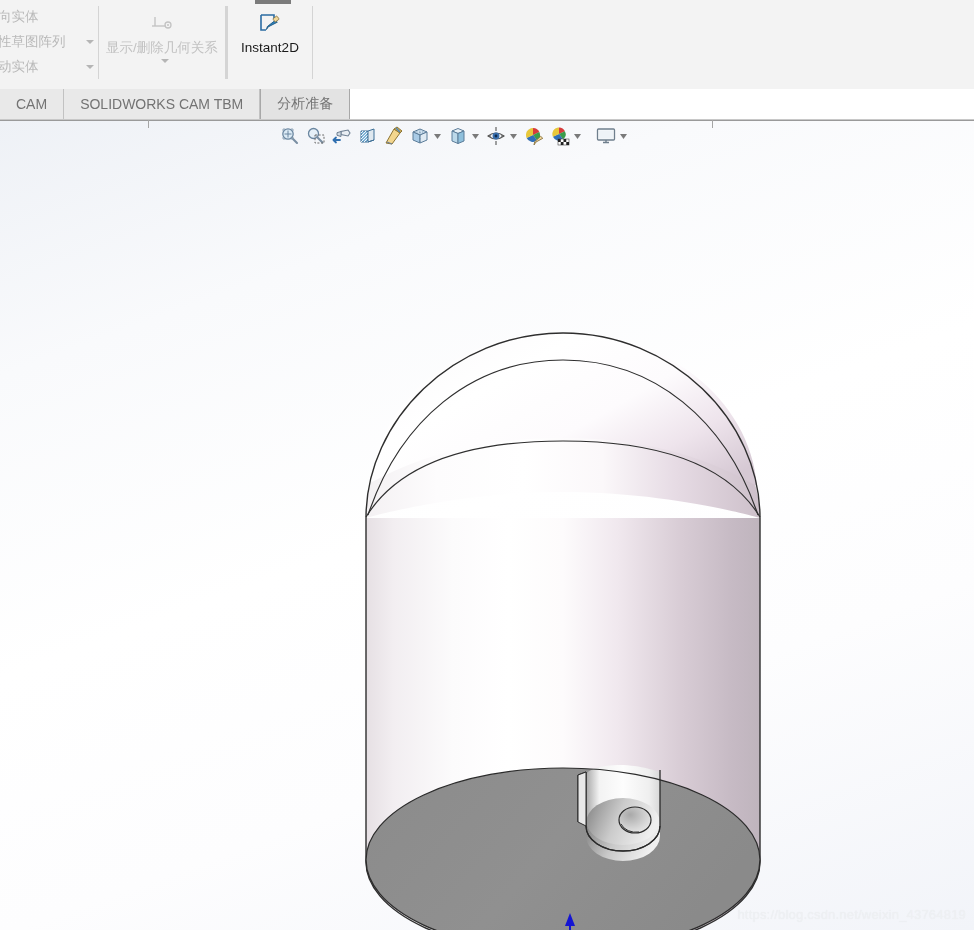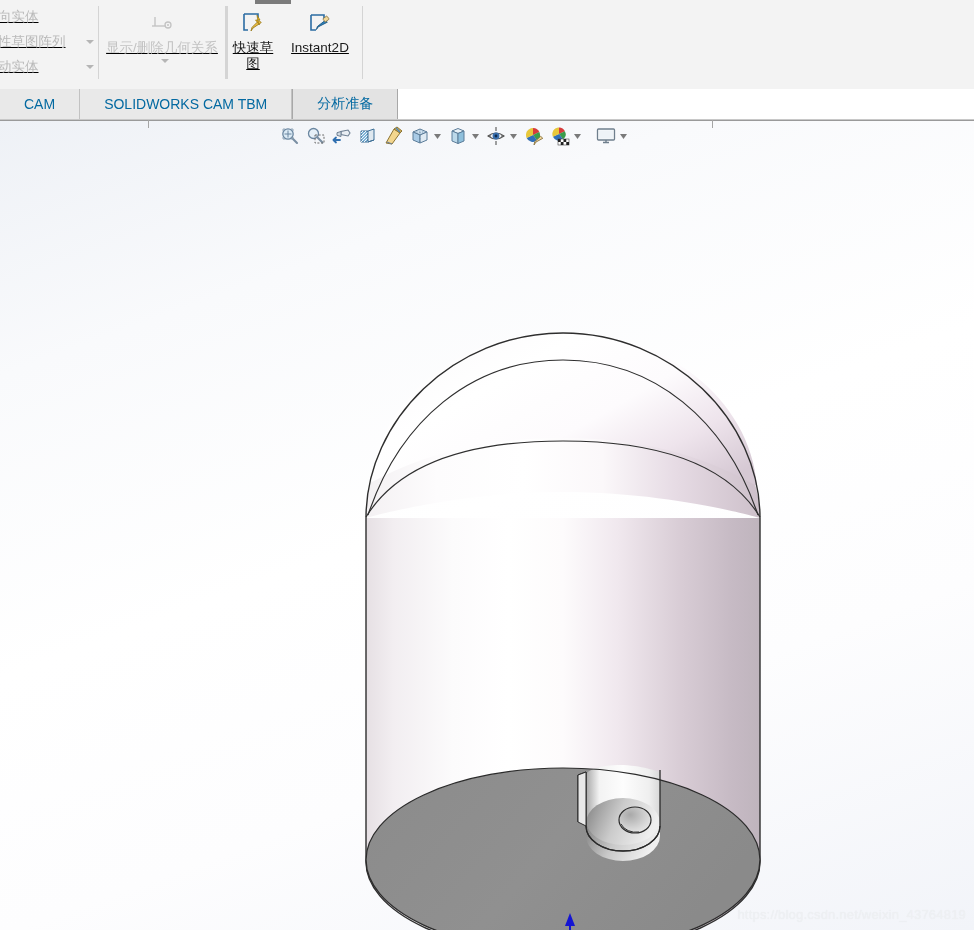--- a/index.html
+++ b/index.html
@@ -9,21 +9,21 @@
     overflow: hidden;
     background: #ffffff;
   }
   #app { position: relative; width: 974px; height: 930px; }
 
   
   .ribbon {
     position: absolute; left: 0; top: 0;
     width: 974px; height: 89px;
     background: #f3f3f3;
-    display: flex; align-items: stretch; text-decoration: underline;
+    display: flex; align-items: stretch;
   }
   .ribbon-group {
     position: relative;
     display: flex; align-items: stretch;
     height: 89px;
   }
   .grp-sep {
     width: 1px; background: #d4d4d4;
     margin: 6px 0 10px 0;
   }
@@ -67,22 +67,22 @@
   
   .tabbar {
     position: absolute; left: 0; top: 89px;
     width: 974px; height: 31px;
     background: #e9e9e9;
     display: flex; align-items: flex-end;
     border-bottom: 1px solid #c8c8c8;
   }
   .tab {
     height: 30px; display: flex; align-items: center;
-    padding: 0 24px;
-    font-size: 14px; color: #0369a1;
+    padding: 0 16px;
+    font-size: 14px; color: #737373;
     border-right: 1px solid #c2c2c2;
     background: #e9e9e9;
     white-space: nowrap;
   }
   .tab.first { border-left: 1px solid #c2c2c2; margin-left: -1px; }
   .tab.active {
     background: #e3e3e3;
     border-left: 1px solid #a8a8a8;
     border-right: 1px solid #a8a8a8;
     margin-top: 32px;
@@ -174,30 +174,20 @@
     <div class="grp-sep"></div>
 
 
     <div class="grp-sep"></div>
 
 
     <div class="grp-sep"></div>
 
     <div class="ribbon-group">
 
-      <div class="big-btn" style="width:50px">
-        <span class="ico">
-          <svg width="26" height="26" viewBox="0 0 26 26">
-            <path d="M4 4 h14 v4 M4 4 v16 h4" fill="none" stroke="#2b6ca3" stroke-width="1.6"></path>
-            <path d="M13 18 l-2 3 1-3.6 7-7 2.2 2.2z" fill="#f0c040" stroke="#9a7b1e" stroke-width="0.9"></path>
-            <path d="M17 5 l3 5 -2.5 0 2 5 -4-5 2.2 0z" fill="#f0b410" stroke="#9a7b1e" stroke-width="0.7"></path>
-          </svg>
-        </span>
-        <span class="txt dark wrap">快速草图</span>
-      </div>
 
       <div class="big-btn" style="width:84px">
         <span class="ico">
           <svg width="26" height="26" viewBox="0 0 26 26">
             <path d="M4 5 h13 v4 M4 5 v15 h5" fill="none" stroke="#2b6ca3" stroke-width="1.6"></path>
             <path d="M11 17 l-1.5 2.5 0.8-2.9 8-6.3 2 1.9z" fill="#2f7fb8" stroke="#1d5a85" stroke-width="0.9"></path>
             <rect x="16.5" y="7" width="5" height="4" rx="0.6" transform="rotate(-36 19 9)" fill="#f2d89a" stroke="#8a7440" stroke-width="0.8"></rect>
           </svg>
         </span>
         <span class="txt dark">Instant2D</span>

